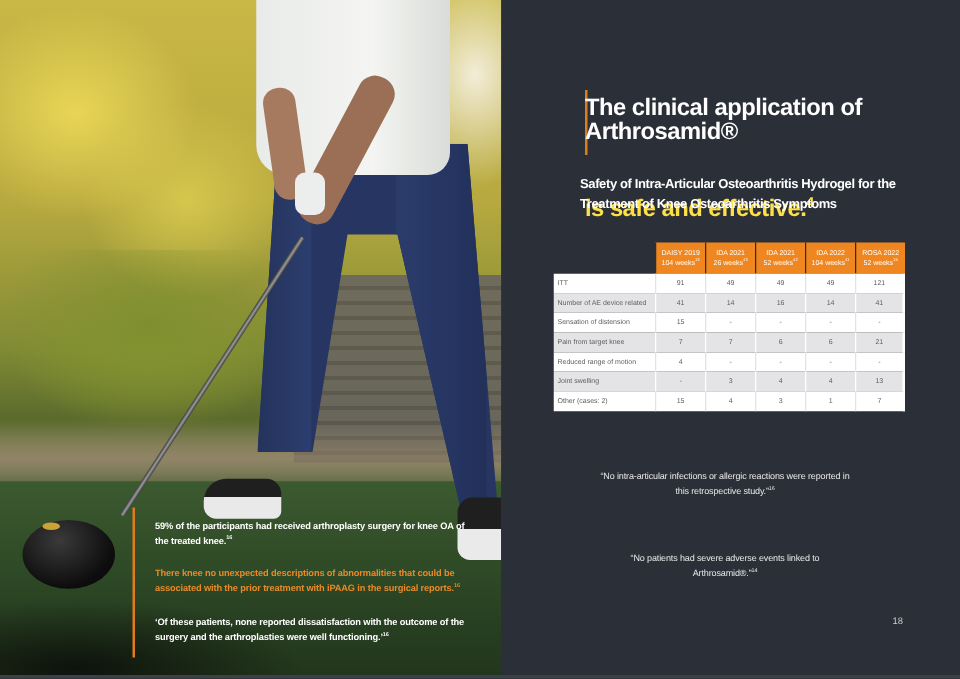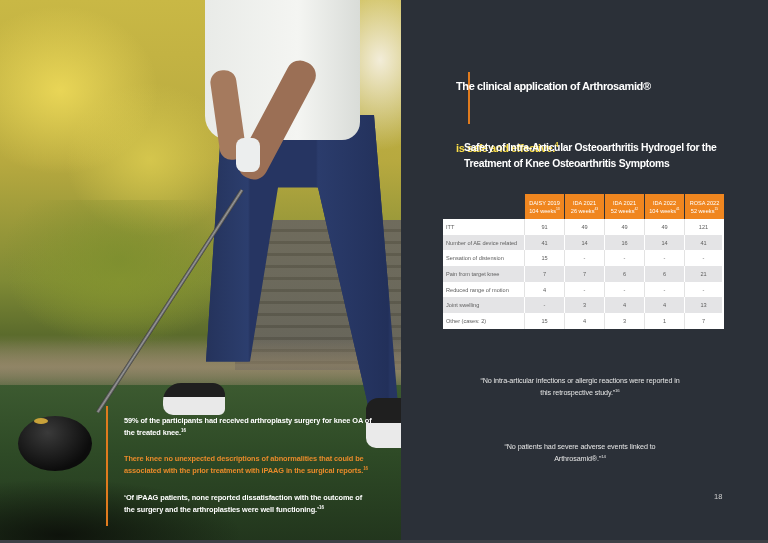--- a/index.html
+++ b/index.html
@@ -96,21 +96,21 @@
     .left-text.t3 { top: 492px; color: #ffffff; }
     sup { font-size: 60%; vertical-align: super; line-height: 0; }
 
     
     .info-panel {
       position: absolute; left: 401px; top: 0; width: 367px; height: 540px; background: #2b3038;
     }
     .bottom-strip { position: absolute; left: 0; top: 540px; width: 768px; height: 3px; background: #3d4046; }
 
     .heading-accent { position: absolute; left: 468px; top: 72px; width: 2px; height: 52px; background: #e07b1e; }
-    .heading { position: absolute; left: 456px; top: 77px; font-size: 11px; line-height: 19px; letter-spacing: -0.4px; }
+    .heading { position: absolute; left: 468px; top: 77px; font-size: 19px; line-height: 19px; letter-spacing: -0.4px; }
     .heading .line1 { color: #ffffff; display: block; }
     .heading .line2 { color: #fde047; display: block; margin-top: 43px; }
 
     .subheading { position: absolute; left: 464px; top: 140px; width: 270px; color: #ffffff; font-size: 10.4px; line-height: 15.5px; letter-spacing: -0.3px; }
 
     
     .safety-table {
       position: absolute; left: 443px; top: 194px; width: 281px;
       border-collapse: separate; border-spacing: 0; font-size: 5.6px; color: #555;
     }
@@ -149,21 +149,21 @@
   <div class="golfer-glove"></div>
   <div class="golfer-shoe-left"></div>
   <div class="golfer-shoe-right"></div>
   <div class="club-shaft"></div>
   <div class="club-head"></div>
 </div>
 
 <div class="left-accent-line"></div>
 <p class="left-text t1"><span>59% of the participants had received arthroplasty surgery for knee OA of the treated knee.</span><sup>16</sup></p>
 <p class="left-text t2"><span>There knee no unexpected descriptions of abnormalities that could be associated with the prior treatment with iPAAG in the surgical reports.</span><sup>16</sup></p>
-<p class="left-text t3"><span>‘Of iPAAG patients, none reported dissatisfaction with the outcome of the surgery and the arthroplasties were well functioning.’</span><sup>16</sup></p>
+<p class="left-text t3"><span>‘Of these patients, none reported dissatisfaction with the outcome of the surgery and the arthroplasties were well functioning.’</span><sup>16</sup></p>
 
 <div class="info-panel"></div>
 <div class="bottom-strip"></div>
 
 <div class="heading-accent"></div>
 <h1 class="heading">
   <span class="line1">The clinical application of Arthrosamid®</span>
   <span class="line2"><span>is safe and effective.</span><sup>4</sup></span>
 </h1>
 

